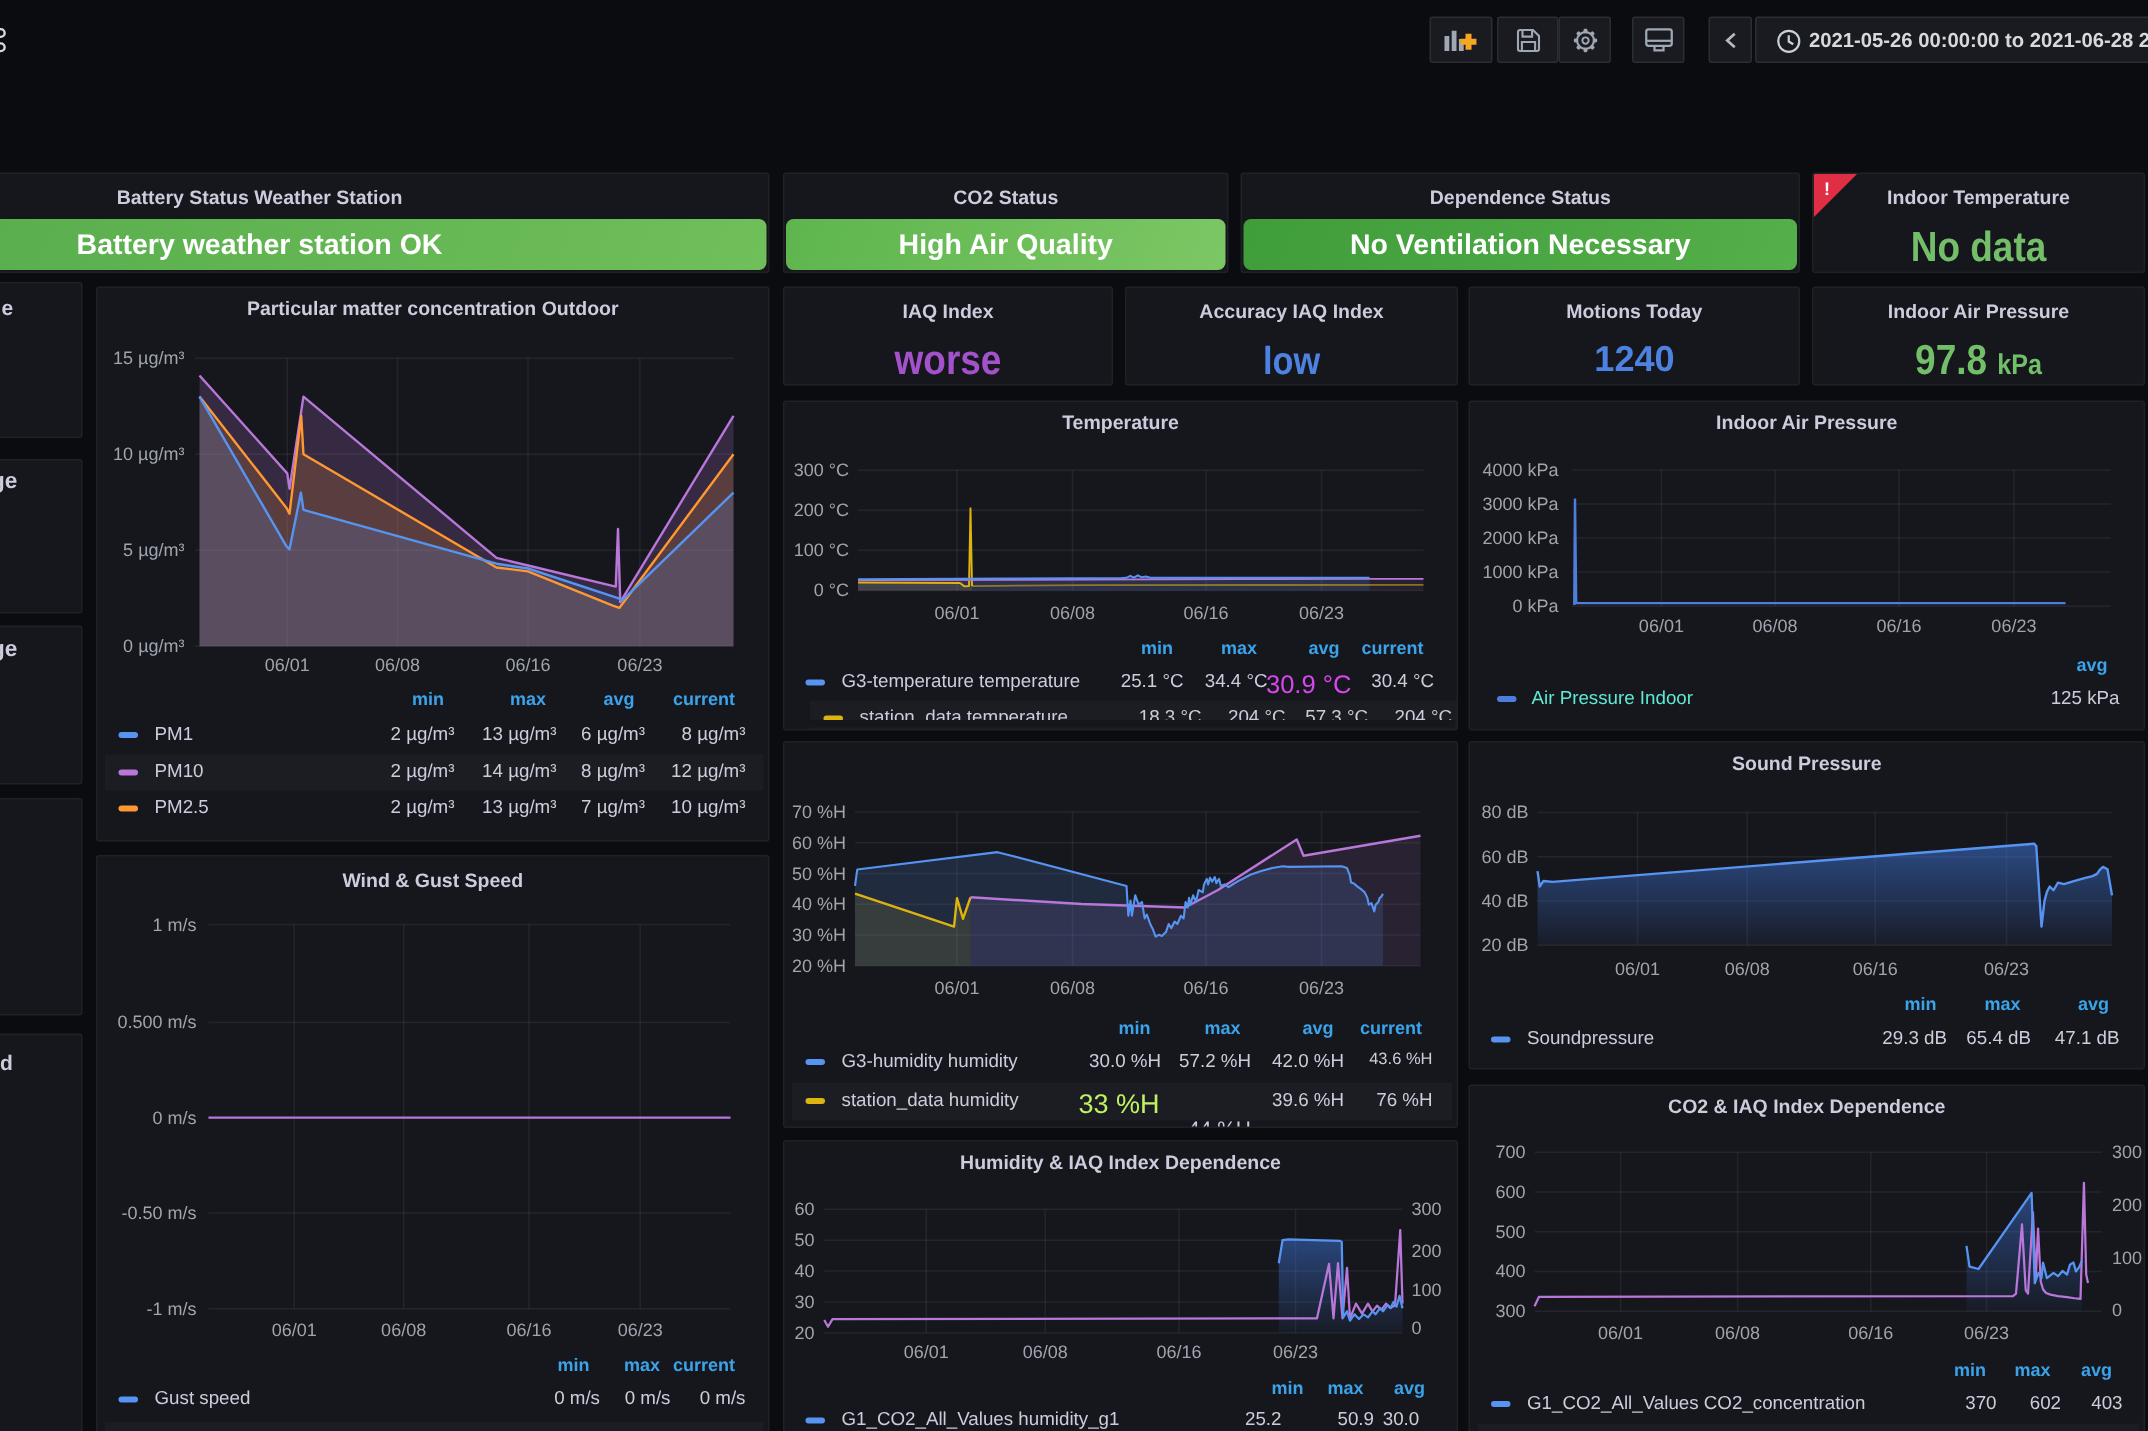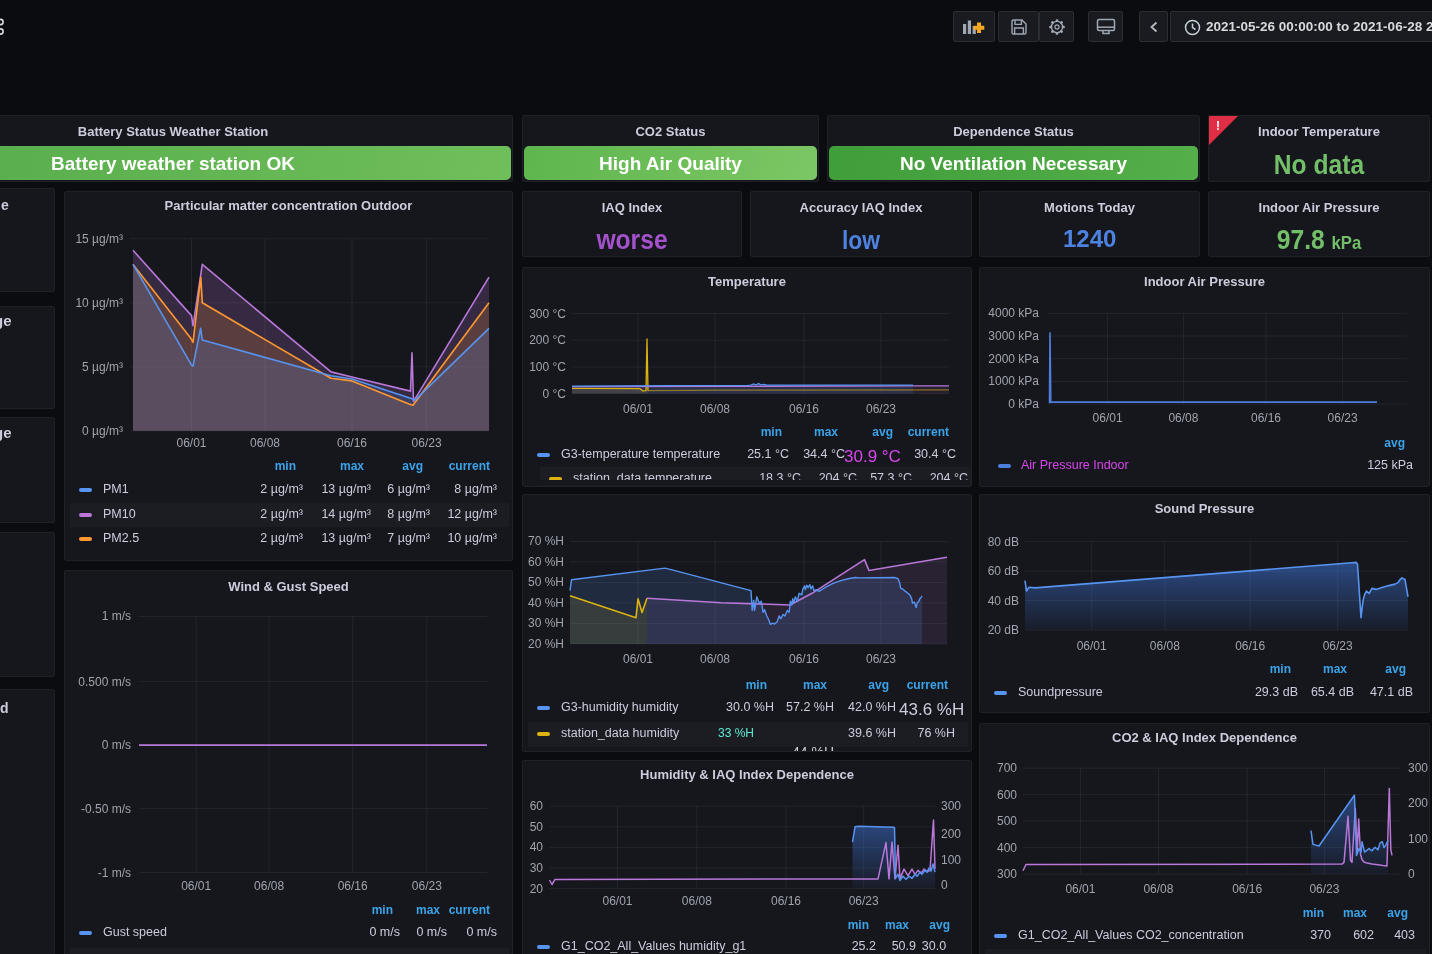--- a/index.html
+++ b/index.html
@@ -223,21 +223,21 @@
       <text x="59" y="117.4" fill="#9fa4ae" font-size="12" text-anchor="end">1000 kPa</text>
       <text x="59" y="140.1" fill="#9fa4ae" font-size="12" text-anchor="end">0 kPa</text>
       <text x="127.6" y="153.5" fill="#9fa4ae" font-size="12" text-anchor="middle">06/01</text>
       <text x="203.4" y="153.5" fill="#9fa4ae" font-size="12" text-anchor="middle">06/08</text>
       <text x="286.0" y="153.5" fill="#9fa4ae" font-size="12" text-anchor="middle">06/16</text>
       <text x="362.6" y="153.5" fill="#9fa4ae" font-size="12" text-anchor="middle">06/23</text>
       <path d="M69.5,135.3 L70,64.3 L70.8,134.1 L397,134.1" fill="none" stroke="#4d7edd" stroke-width="1.6"></path>
     </svg>
 <div style="position:absolute;left:365px;top:167.5px;width:60px;text-align:right;font-size:12px;font-weight:bold;color:#3ba3ea">avg</div>
 <span style="position:absolute;left:18px;top:195.5px;width:13px;height:4px;border-radius:2px;background:#4d7edd"></span>
-<span style="position:absolute;left:41px;top:189.5px;font-size:12.5px;color:#d946ef">Air Pressure Indoor</span>
+<span style="position:absolute;left:41px;top:189.5px;font-size:12.5px;color:#5eead4">Air Pressure Indoor</span>
 <span style="position:absolute;left:363px;top:189.5px;width:70px;text-align:right;font-size:12.5px;color:#ccccdc">125 kPa</span>
 </div>
 <div class="panel" style="left:522px;top:494px;width:450px;height:258px">
 <svg width="450" height="258" style="position:absolute;left:0;top:0">
       <line x1="47" y1="46.4" x2="424" y2="46.4" stroke="rgba(210,210,230,0.08)" stroke-width="1"></line>
       <line x1="47" y1="66.9" x2="424" y2="66.9" stroke="rgba(210,210,230,0.08)" stroke-width="1"></line>
       <line x1="47" y1="87.4" x2="424" y2="87.4" stroke="rgba(210,210,230,0.08)" stroke-width="1"></line>
       <line x1="47" y1="107.9" x2="424" y2="107.9" stroke="rgba(210,210,230,0.08)" stroke-width="1"></line>
       <line x1="47" y1="128.4" x2="424" y2="128.4" stroke="rgba(210,210,230,0.08)" stroke-width="1"></line>
       <line x1="47" y1="148.9" x2="424" y2="148.9" stroke="rgba(210,210,230,0.08)" stroke-width="1"></line>
@@ -265,26 +265,26 @@
 <div style="position:absolute;left:188px;top:182.5px;width:56px;text-align:right;font-size:12px;font-weight:bold;color:#3ba3ea">min</div>
     <div style="position:absolute;left:248px;top:182.5px;width:56px;text-align:right;font-size:12px;font-weight:bold;color:#3ba3ea">max</div>
     <div style="position:absolute;left:310px;top:182.5px;width:56px;text-align:right;font-size:12px;font-weight:bold;color:#3ba3ea">avg</div>
     <div style="position:absolute;left:369px;top:182.5px;width:56px;text-align:right;font-size:12px;font-weight:bold;color:#3ba3ea">current</div>
 <div style="position:absolute;left:5px;top:200.7px;width:440px;height:24.5px;">
       <span style="position:absolute;left:9px;top:10px;width:13px;height:4px;border-radius:2px;background:#5794f2"></span>
       <span style="position:absolute;left:33px;top:4px;font-size:12.5px;color:#ccccdc;white-space:nowrap">G3-humidity humidity</span>
       <span style="position:absolute;left:190px;top:4px;width:56px;text-align:right;font-size:12.5px;color:#ccccdc;white-space:nowrap">30.0 %H</span>
       <span style="position:absolute;left:250px;top:4px;width:56px;text-align:right;font-size:12.5px;color:#ccccdc;white-space:nowrap">57.2 %H</span>
       <span style="position:absolute;left:312px;top:4px;width:56px;text-align:right;font-size:12.5px;color:#ccccdc;white-space:nowrap">42.0 %H</span>
-      <span style="position:absolute;left:371px;top:4px;width:56px;text-align:right;font-size:17px;color:#ccccdc;white-space:nowrap">43.6 %H</span>
+      <span style="position:absolute;left:371px;top:4px;width:56px;text-align:right;font-size:11px;color:#ccccdc;white-space:nowrap">43.6 %H</span>
     </div>
 <div style="position:absolute;left:5px;top:227.4px;width:440px;height:24.5px;background:rgba(255,255,255,0.028);">
       <span style="position:absolute;left:9px;top:10px;width:13px;height:4px;border-radius:2px;background:#dcb30f"></span>
       <span style="position:absolute;left:33px;top:4px;font-size:12.5px;color:#ccccdc;white-space:nowrap">station_data humidity</span>
-      <span style="position:absolute;left:190px;top:4px;width:56px;text-align:left;font-size:12px;color:#5eead4;white-space:nowrap">33 %H</span>
+      <span style="position:absolute;left:190px;top:4px;width:56px;text-align:center;font-size:18px;color:#bef264;white-space:nowrap">33 %H</span>
       <span style="position:absolute;left:250px;top:22px;width:56px;text-align:right;font-size:14px;color:#ccccdc;white-space:nowrap">44 %H</span>
       <span style="position:absolute;left:312px;top:4px;width:56px;text-align:right;font-size:12.5px;color:#ccccdc;white-space:nowrap">39.6 %H</span>
       <span style="position:absolute;left:371px;top:4px;width:56px;text-align:right;font-size:12.5px;color:#ccccdc;white-space:nowrap">76 %H</span>
     </div>
 </div>
 <div class="panel" style="left:979px;top:494px;width:451px;height:219px">
 <div class="ptitle">Sound Pressure</div>
 <svg width="451" height="219" style="position:absolute;left:0;top:0">
       <defs>
         <linearGradient id="sndg" x1="0" y1="0" x2="0" y2="1">
@@ -408,21 +408,21 @@
       <path d="M329.5,81.2 L332.0,65.8 L336.0,65.2 L370.0,66.2 L371.5,66.8 L372.5,117.3 L375.0,113.2 L377.0,119.4 L380.0,115.2 L383.0,118.3 L386.0,115.2 L389.0,117.3 L392.0,113.2 L394.0,115.2 L397.0,111.1 L399.0,113.2 L402.0,109.1 L404.0,111.1 L406.0,107.0 L408.0,110.1 L410.0,102.9 L412.0,111.1 L412.0,127.6 L329.5,127.6 Z" fill="url(#hiqg)"></path>
       <path d="M26.5,119.0 L29.0,123.5 L32.0,118.4 L355.0,117.9 L363.0,81.6 L366.0,117.9 L369.0,81.1 L372.0,117.9 L375.0,84.2 L377.0,117.9 L381.0,108.1 L385.0,114.7 L389.0,108.1 L392.0,113.4 L395.0,109.4 L398.0,112.1 L401.0,108.1 L404.0,110.8 L407.0,109.4 L410.5,59.1 L412.0,108.1" fill="none" stroke="#b877d9" stroke-width="1.5" stroke-linejoin="round"></path>
       <path d="M329.5,81.2 L332.0,65.8 L336.0,65.2 L370.0,66.2 L371.5,66.8 L372.5,117.3 L375.0,113.2 L377.0,119.4 L380.0,115.2 L383.0,118.3 L386.0,115.2 L389.0,117.3 L392.0,113.2 L394.0,115.2 L397.0,111.1 L399.0,113.2 L402.0,109.1 L404.0,111.1 L406.0,107.0 L408.0,110.1 L410.0,102.9 L412.0,111.1" fill="none" stroke="#5794f2" stroke-width="1.5" stroke-linejoin="round"></path>
     </svg>
 <div style="position:absolute;left:300px;top:157px;width:46px;text-align:right;font-size:12px;font-weight:bold;color:#3ba3ea">min</div>
     <div style="position:absolute;left:340px;top:157px;width:46px;text-align:right;font-size:12px;font-weight:bold;color:#3ba3ea">max</div>
     <div style="position:absolute;left:381px;top:157px;width:46px;text-align:right;font-size:12px;font-weight:bold;color:#3ba3ea">avg</div>
 <div style="position:absolute;left:5px;top:174px;width:440px;height:24.5px;">
       <span style="position:absolute;left:9px;top:10px;width:13px;height:4px;border-radius:2px;background:#5794f2"></span>
       <span style="position:absolute;left:33px;top:4px;font-size:12.5px;color:#ccccdc;white-space:nowrap">G1_CO2_All_Values humidity_g1</span>
-      <span style="position:absolute;left:302px;top:4px;width:46px;text-align:right;font-size:12.5px;color:#ccccdc;white-space:nowrap">25.2</span>
+      <span style="position:absolute;left:302px;top:4px;width:46px;font-size:12.5px;color:#ccccdc;white-space:nowrap">25.2</span>
       <span style="position:absolute;left:342px;top:4px;width:46px;text-align:right;font-size:12.5px;color:#ccccdc;white-space:nowrap">50.9</span>
       <span style="position:absolute;left:383px;top:4px;width:46px;text-align:center;font-size:12.5px;color:#ccccdc;white-space:nowrap">30.0</span>
     </div>
 </div>
 <div class="panel" style="left:64px;top:570px;width:449px;height:420px">
 <div class="ptitle" style="top:8px">Wind &amp; Gust Speed</div>
 <svg width="449" height="420" style="position:absolute;left:0;top:0">
       <line x1="74" y1="45.4" x2="422" y2="45.4" stroke="rgba(210,210,230,0.08)" stroke-width="1"></line>
       <line x1="74" y1="110.6" x2="422" y2="110.6" stroke="rgba(210,210,230,0.08)" stroke-width="1"></line>
       <line x1="74" y1="174.1" x2="422" y2="174.1" stroke="rgba(210,210,230,0.08)" stroke-width="1"></line>

